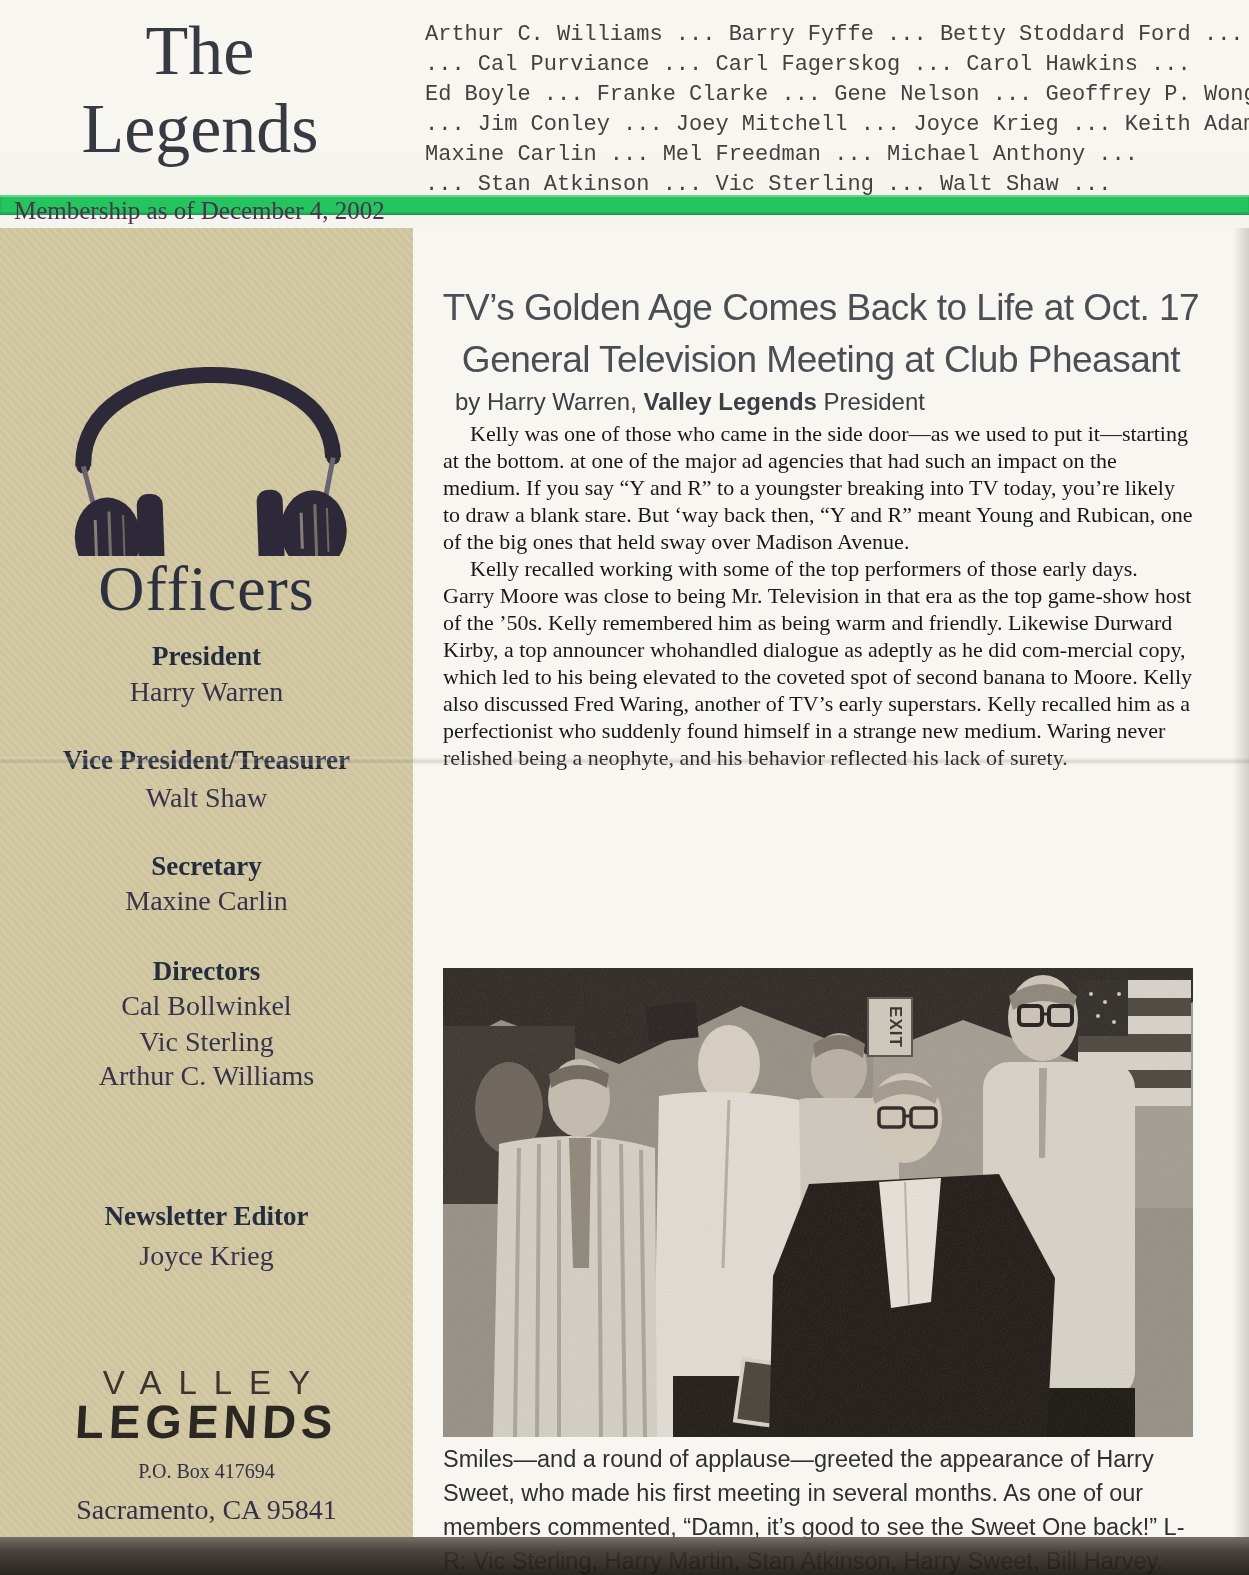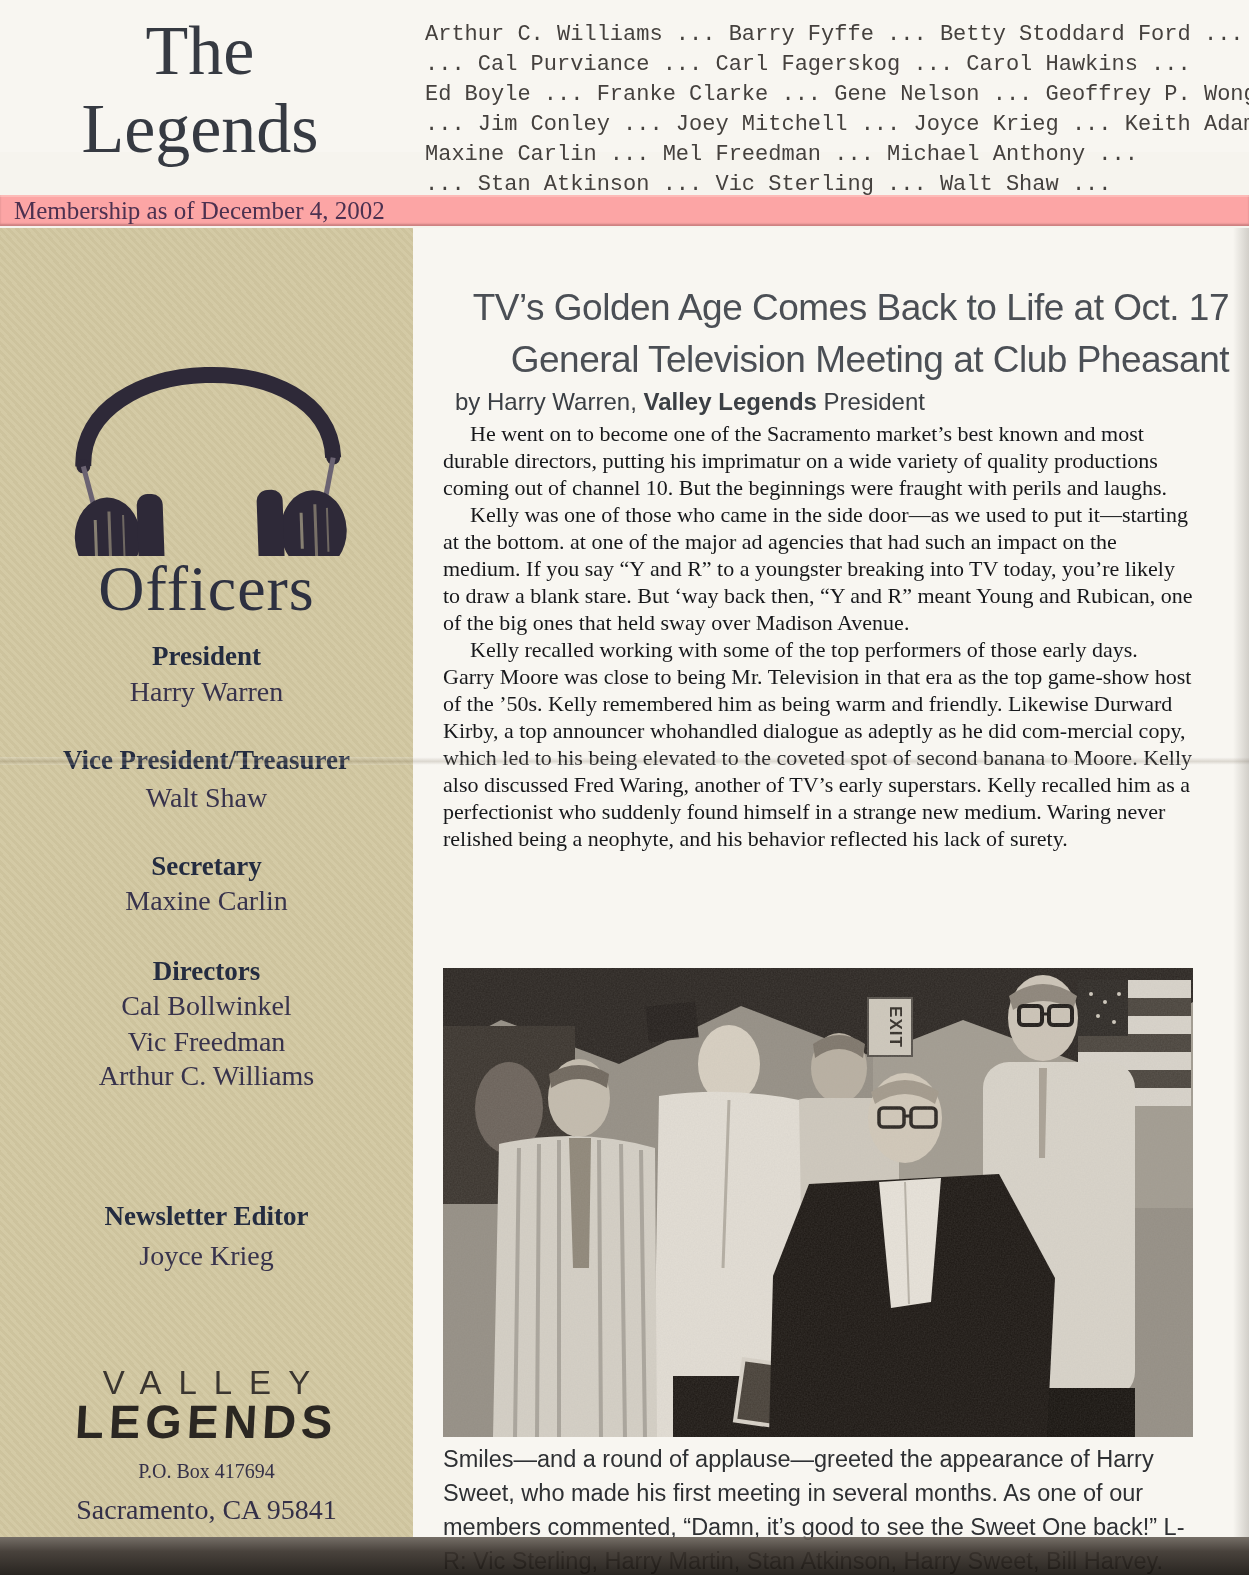--- a/index.html
+++ b/index.html
@@ -10,42 +10,42 @@
   .top-strip{position:absolute;left:0;top:0;width:1249px;height:152px;background:#f8f6f1;}
   .masthead{position:absolute;left:38px;top:12px;width:324px;text-align:center;
             color:#363a42;font-weight:500;}
   .masthead .m1{font-size:70px;line-height:78px;}
   .masthead .m2{font-size:70px;line-height:78px;}
   .member-list{position:absolute;left:425px;top:20px;z-index:3;
                font-family:"Liberation Mono","DejaVu Sans Mono",monospace;
                font-size:22px;line-height:30px;color:#45413e;white-space:nowrap;}
 
   
-  .red-bar{position:absolute;left:0;top:195px;width:1249px;height:31px;background:#fca5a5;z-index:2;
+  .red-bar{position:absolute;left:0;top:195px;width:1249px;height:20px;background:#22c55e;z-index:2;
            box-shadow:inset 0 2px 0 rgba(255,230,220,.35), inset 0 -2px 2px rgba(60,20,20,.25);}
   .red-bar span{display:block;padding-left:14px;font-size:25px;line-height:32px;color:#4c3150;}
 
   
   .sidebar{position:absolute;left:0;top:228px;width:413px;height:1309px;background:#d2c8a2;
            background-image:repeating-linear-gradient(47deg,rgba(255,255,255,.035) 0 3px,rgba(120,105,70,.05) 3px 6px);}
   .sb{position:absolute;left:0;width:100%;text-align:center;}
   .headphones{position:absolute;left:48px;top:48px;}
   .officers-h{top:326px;font-size:64px;line-height:70px;color:#2d3040;font-weight:500;letter-spacing:1px;}
   .role-t{font-weight:bold;font-size:27px;line-height:32px;color:#242c40;}
   .role-n{font-size:28px;line-height:35px;color:#38334c;}
   .valley{top:1136px;font-family:"Liberation Sans",sans-serif;font-size:33px;letter-spacing:17px;
           padding-left:17px;box-sizing:border-box;color:#3a3530;}
   .legends-logo{top:1166px;font-family:"Liberation Sans",sans-serif;font-weight:700;font-size:47px;
           letter-spacing:5px;color:#2b2722;transform:skewX(-3deg);}
   .addr1{top:1232px;font-size:20px;color:#343048;}
   .addr2{top:1266px;font-size:28px;color:#343048;}
 
   
   .main-col{position:absolute;left:413px;top:228px;width:836px;height:1309px;background:#f8f6f1;}
-  .headline{position:absolute;left:0;width:816px;text-align:right;
+  .headline{position:absolute;left:0;width:816px;text-align:center;
             font-family:"Liberation Sans",sans-serif;font-size:37px;line-height:44px;
             color:#4b4f55;font-weight:500;letter-spacing:-0.5px;}
   .hl1{top:58px;}
   .hl2{top:110px;}
   .byline{position:absolute;left:42px;top:160px;font-family:"Liberation Sans",sans-serif;
           font-size:24px;color:#3b3f44;}
   .byline b{font-weight:700;}
   .body-text{position:absolute;left:30px;top:192px;width:750px;
              font-size:22px;line-height:27px;color:#17181b;text-align:left;}
   .body-text p{margin:0;text-indent:27px;}
@@ -116,39 +116,38 @@
     <div class="sb role-n" style="top:446px">Harry Warren</div>
 
     <div class="sb role-t" style="top:516px">Vice President/Treasurer</div>
     <div class="sb role-n" style="top:552px">Walt Shaw</div>
 
     <div class="sb role-t" style="top:622px">Secretary</div>
     <div class="sb role-n" style="top:655px">Maxine Carlin</div>
 
     <div class="sb role-t" style="top:727px">Directors</div>
     <div class="sb role-n" style="top:760px">Cal Bollwinkel</div>
-    <div class="sb role-n" style="top:796px">Vic Freedman</div>
+    <div class="sb role-n" style="top:796px">Vic Sterling</div>
     <div class="sb role-t" style="top:972px">Newsletter Editor</div>
 
     <div class="sb role-n" style="top:830px">Arthur C. Williams</div>
     <div class="sb role-n" style="top:1010px">Joyce Krieg</div>
 
     <div class="sb valley">VALLEY</div>
     <div class="sb legends-logo">LEGENDS</div>
     <div class="sb addr1">P.O. Box 417694</div>
     <div class="sb addr2">Sacramento, CA 95841</div>
   </aside>
 
   <main class="main-col">
     <div class="headline hl1">TV’s Golden Age Comes Back to Life at Oct. 17</div>
     <div class="headline hl2">General Television Meeting at Club Pheasant</div>
     <div class="byline"><span>by Harry Warren, </span><b>Valley Legends</b><span> President</span></div>
 
     <div class="body-text">
-      <p>He went on to become one of the Sacramento market’s best known and most durable directors, putting his imprimatur on a wide variety of quality productions coming out of channel 10. But the beginnings were fraught with perils and laughs.</p>
       <p>Kelly was one of those who came in the side door—as we used to put it—starting at the bottom. at one of the major ad agencies that had such an impact on the medium. If you say “Y and R” to a youngster breaking into TV today, you’re likely to draw a blank stare. But ‘way back then, “Y and R” meant Young and Rubican, one of the big ones that held sway over Madison Avenue.</p>
       <p>Kelly recalled working with some of the top performers of those early days. Garry Moore was close to being Mr. Television in that era as the top game-show host of the ’50s. Kelly remembered him as being warm and friendly. Likewise Durward Kirby, a top announcer whohandled dialogue as adeptly as he did com-mercial copy, which led to his being elevated to the coveted spot of second banana to Moore. Kelly also discussed Fred Waring, another of TV’s early superstars. Kelly recalled him as a perfectionist who suddenly found himself in a strange new medium. Waring never relished being a neophyte, and his behavior reflected his lack of surety.</p>
     </div>
 
     <div class="photo-wrap">
       <svg width="750" height="469" viewBox="0 0 750 469">
         <defs>
           <filter id="grain" x="0" y="0" width="100%" height="100%">
             <feTurbulence type="fractalNoise" baseFrequency="0.7" numOctaves="2" stitchTiles="stitch"></feTurbulence>
             <feColorMatrix type="matrix" values="0 0 0 0 0.45  0 0 0 0 0.43  0 0 0 0 0.40  0 0 0 0.55 0"></feColorMatrix>

